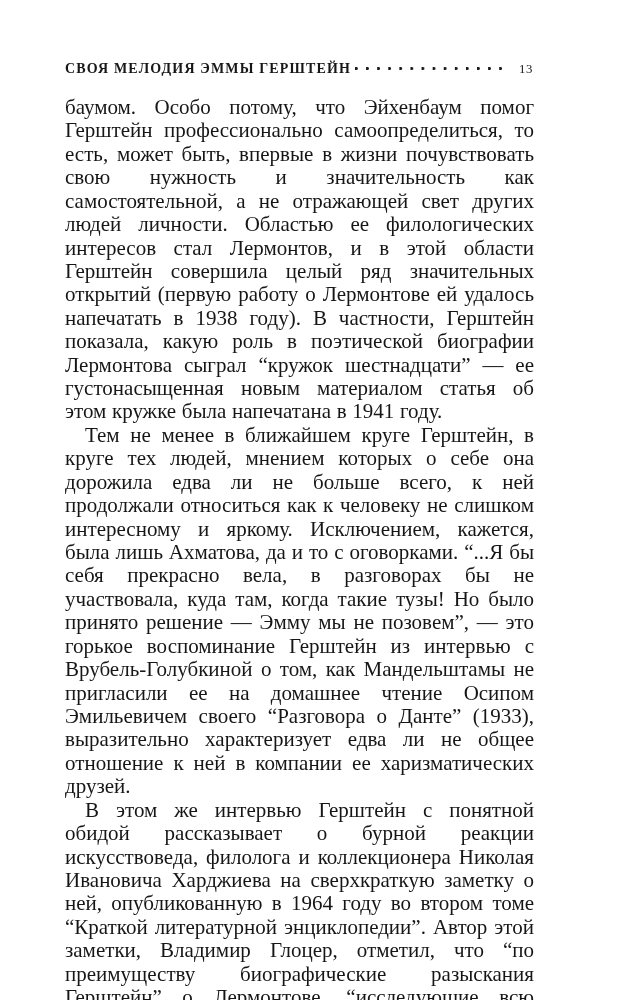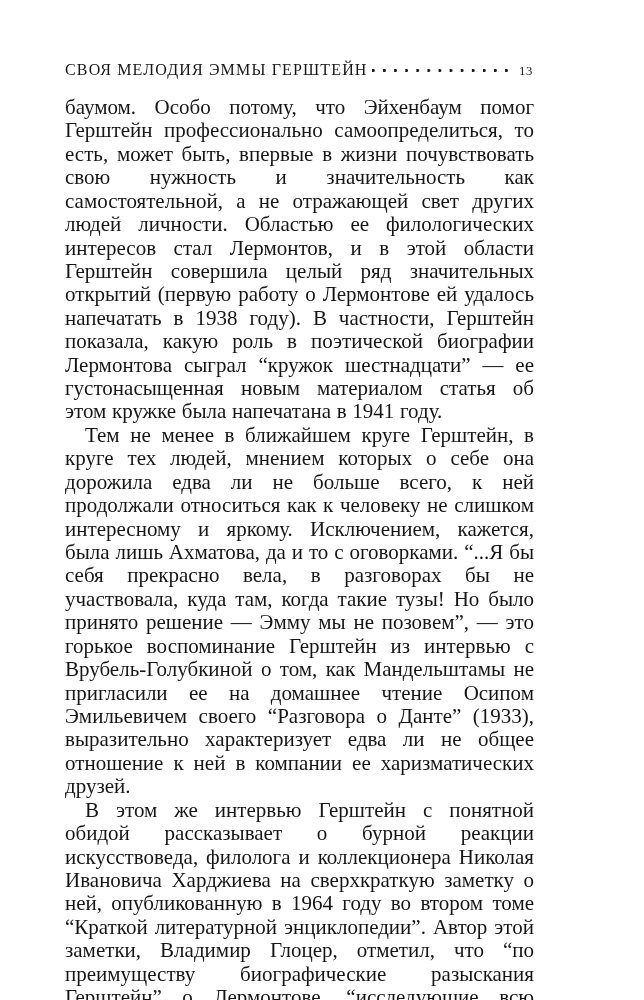--- a/index.html
+++ b/index.html
@@ -29,25 +29,25 @@
     position: absolute;
     left: 65px;
     top: 61px;
     width: 468px;
     height: 18px;
     display: flex;
     align-items: baseline;
     white-space: nowrap;
   }
   .rh-title {
-    font-size: 16px;
+    font-size: 14px;
     letter-spacing: 1.15px;
     text-transform: uppercase;
     color: #171717;
-    font-weight: 400;
+    font-weight: 700;
   }
   .rh-leader {
     flex: 1 1 auto;
     position: relative;
     height: 11px;
     margin: 0 7px 0 4px;
     overflow: hidden;
   }
   .rh-leader::before {
     content: "";

